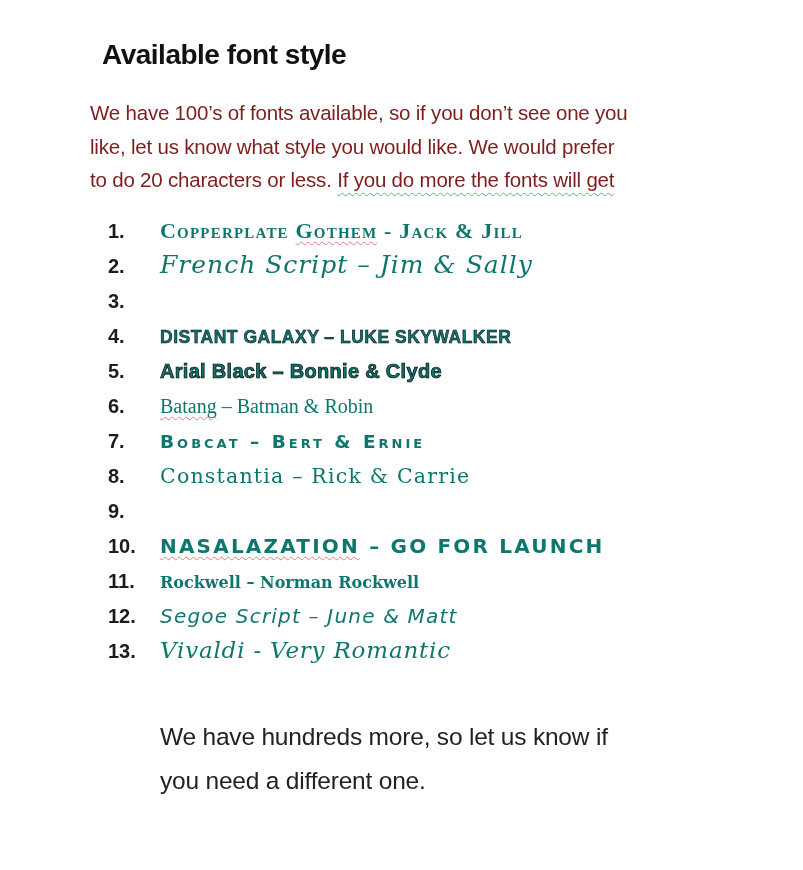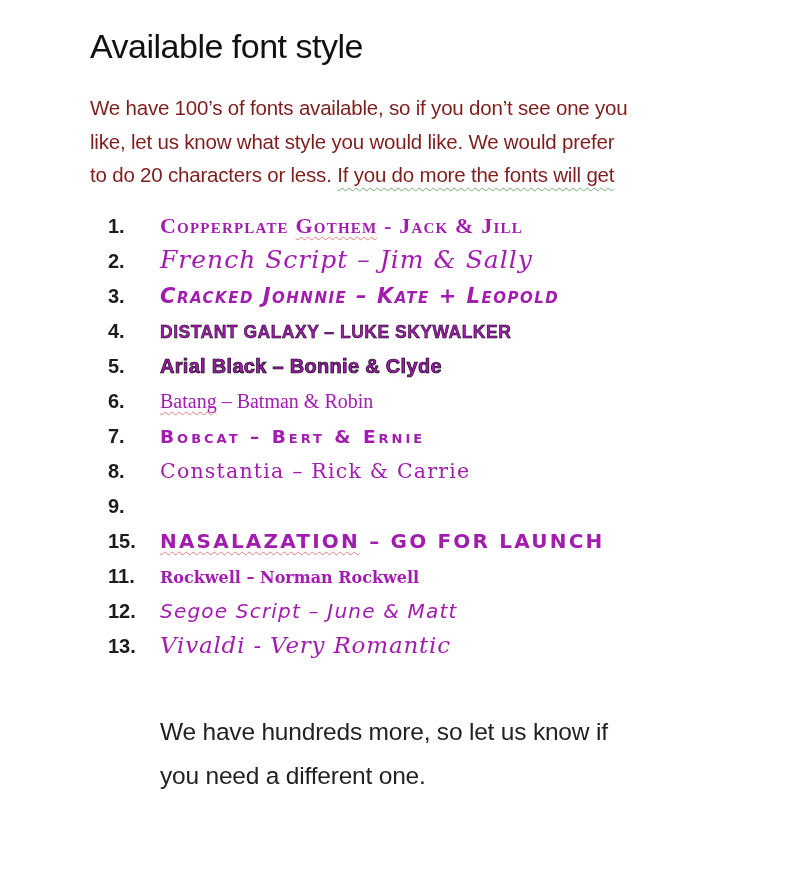--- a/index.html
+++ b/index.html
@@ -12,24 +12,24 @@
     font-family: "Liberation Sans", sans-serif;
     color: var(--text, #1c1c1c);
   }
   .page {
     position: relative;
     width: 803px;
     height: 870px;
     background: var(--bg, #ffffff);
   }
   .title {
-    margin: 0;
+    margin: 12px;
     padding: 27px 0 0 90px;
-    font-size: 34px;
-    font-weight: normal;
+    font-size: 28px;
+    font-weight: bold;
     letter-spacing: -0.5px;
     color: #111111;
   }
   .intro {
     margin: 25px 90px 0 90px;
     font-size: 20.5px;
     line-height: 33.6px;
     letter-spacing: -0.2px;
     font-weight: 500;
     color: #7f1d1d;
@@ -63,21 +63,21 @@
   }
   .num {
     display: inline-block;
     width: 52px;
     flex-shrink: 0;
     font-size: 20px;
     font-weight: bold;
     line-height: 35px;
     color: #1c1c1c;
   }
-  .sample { color: #a21caf; }
+  .sample { color: #0f766e; }
 
   
   .f1 { font-family: "Liberation Serif", serif; font-variant: small-caps; font-weight: bold; font-size: 22px; letter-spacing: 1.2px; }
   
   .f2 { font-family: "DejaVu Serif", serif; font-style: italic; font-size: 25px; letter-spacing: 1px; }
   
   .f3 { font-family: "DejaVu Sans", sans-serif; font-variant: small-caps; font-style: italic; font-weight: bold; font-size: 21px; letter-spacing: 1.5px; }
   
   .f4 { font-family: "Liberation Sans", sans-serif; font-weight: bold; font-size: 17.5px; letter-spacing: 0.5px; -webkit-text-stroke: 0.5px #000; }
   
@@ -121,21 +121,20 @@
     <li>
       <span class="num">1.</span>
       <span class="sample f1"><span>Copperplate </span><span class="misspell">Gothem</span><span> - Jack &amp; Jill</span></span>
     </li>
     <li>
       <span class="num">2.</span>
       <span class="sample f2">French Script – Jim &amp; Sally</span>
     </li>
     <li>
       <span class="num">3.</span>
-      <span class="sample f3">Cracked Johnnie – Kate + Leopold</span>
     </li>
     <li>
       <span class="num">4.</span>
       <span class="sample f4">DISTANT GALAXY – LUKE SKYWALKER</span>
     </li>
     <li>
       <span class="num">5.</span>
       <span class="sample f5">Arial Black – Bonnie &amp; Clyde</span>
     </li>
     <li>
@@ -147,21 +146,21 @@
       <span class="sample f7">Bobcat – Bert &amp; Ernie</span>
     </li>
     <li>
       <span class="num">8.</span>
       <span class="sample f8">Constantia – Rick &amp; Carrie</span>
     </li>
     <li>
       <span class="num">9.</span>
     </li>
     <li>
-      <span class="num">15.</span>
+      <span class="num">10.</span>
       <span class="sample f10"><span class="misspell">NASALAZATION</span><span> – GO FOR LAUNCH</span></span>
     </li>
     <li>
       <span class="num">11.</span>
       <span class="sample f11">Rockwell – Norman Rockwell</span>
     </li>
     <li>
       <span class="num">12.</span>
       <span class="sample f12">Segoe Script – June &amp; Matt</span>
     </li>

